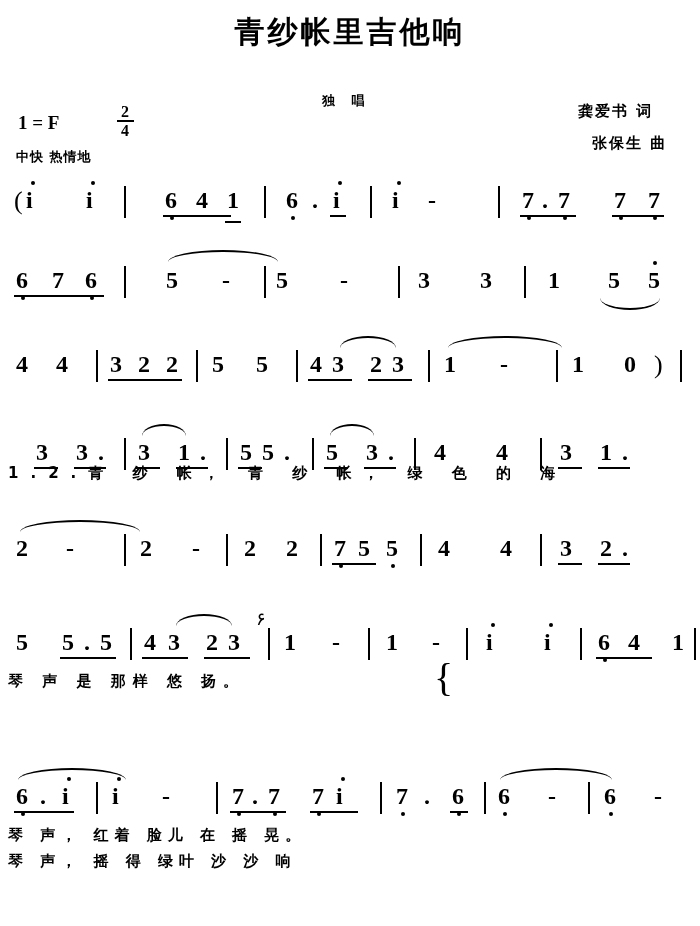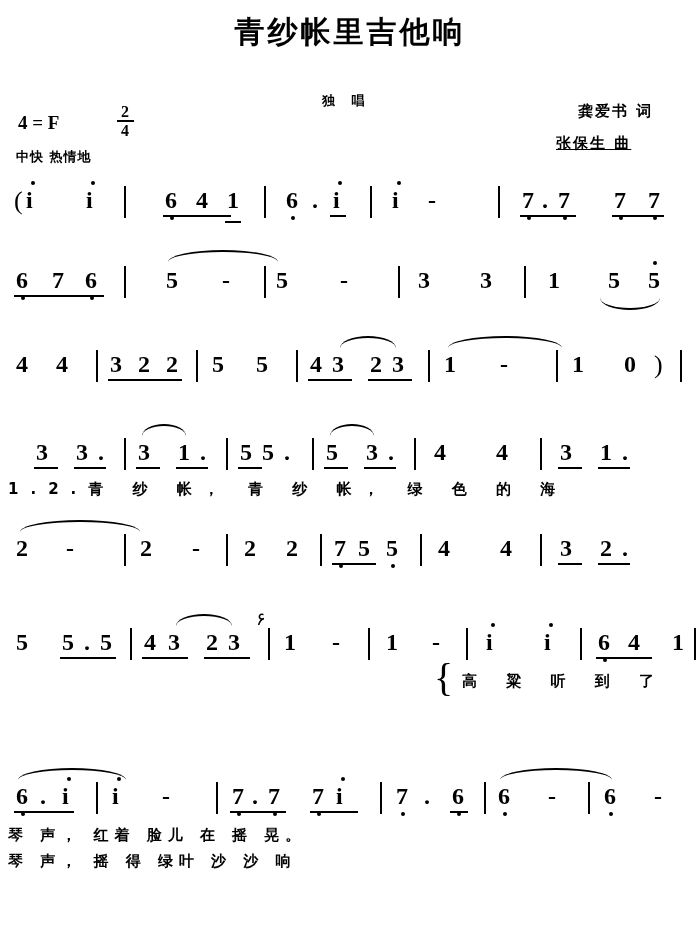--- a/index.html
+++ b/index.html
@@ -79,21 +79,21 @@
     letter-spacing: 1px;
   }
   .credit {
     position: absolute;
     font-family: "DejaVu Sans", sans-serif;
     font-size: 15px;
     font-weight: bold;
     letter-spacing: 2px;
   }
   .credit.c1 { top: 102px; left: 578px; }
-  .credit.c2 { top: 134px; left: 556px; text-decoration: underline; }
+  .credit.c2 { top: 134px; left: 592px; }
 
   
   .system {
     position: absolute;
     left: 0;
     width: 700px;
   }
   .barline {
     position: absolute;
     width: 2px;
@@ -183,21 +183,21 @@
   }
 </style>
 </head>
 <body>
 
 <div class="page">
 
   <div class="title">青纱帐里吉他响</div>
 
   <div class="perf-mark">独 唱</div>
-  <div class="key-sig">4 = F</div>
+  <div class="key-sig">1 = F</div>
   <div class="meter">
     <span class="num">2</span>
     <span class="bar"></span>
     <span class="den">4</span>
   </div>
   <div class="tempo">中快 热情地</div>
   <div class="credit c1">龚爱书 词</div>
   <div class="credit c2">张保生 曲</div>
 
   <div class="system" style="top:188px; height:40px;">
@@ -341,21 +341,21 @@
     <span class="note" style="left:434px; top:0;">4</span>
     <span class="note" style="left:496px; top:0;">4</span>
 
     <span class="barline" style="left:540px; top:-2px; height:32px;"></span>
     <span class="note" style="left:560px; top:0;">3</span>
     <span class="note" style="left:600px; top:0;">1</span>
     <span class="note" style="left:622px; top:0;">.</span>
     <span class="underline1" style="left:558px; top:27px; width:24px;"></span>
     <span class="underline1" style="left:598px; top:27px; width:32px;"></span>
 
-    <div class="lyric" style="left:8px; top:40px; letter-spacing:12px;">1.2.青 纱 帐， 青 纱 帐， 绿 色 的 海</div>
+    <div class="lyric" style="left:8px; top:24px; letter-spacing:12px;">1.2.青 纱 帐， 青 纱 帐， 绿 色 的 海</div>
   </div>
 
   <div class="system" style="top:536px; height:60px;">
     <span class="note" style="left:16px; top:0;">2</span>
     <span class="dash" style="left:66px; top:0;">-</span>
     <div class="tie" style="left:20px; top:-16px; width:120px;"></div>
 
     <span class="barline" style="left:124px; top:-2px; height:32px;"></span>
     <span class="note" style="left:140px; top:0;">2</span>
     <span class="dash" style="left:192px; top:0;">-</span>
@@ -417,22 +417,22 @@
     <span class="dot-above" style="left:549px; top:-7px;"></span>
 
     <span class="barline" style="left:580px; top:-2px; height:32px;"></span>
     <span class="note" style="left:598px; top:0;">6</span>
     <span class="dot-below" style="left:603px; top:28px;"></span>
     <span class="note" style="left:628px; top:0;">4</span>
     <span class="underline1" style="left:596px; top:27px; width:56px;"></span>
     <span class="note" style="left:672px; top:0;">1</span>
     <span class="barline" style="left:694px; top:-2px; height:32px;"></span>
 
+    <div class="lyric" style="left:8px; top:42px; letter-spacing:7px;">琴 声 是 那样 悠 扬。</div>
     <span class="brace" style="left:434px; top:28px;">{</span>
-    <div class="lyric" style="left:462px; top:42px; letter-spacing:12px;">高 粱 听 到 了</div>
   </div>
 
   <div class="system" style="top:784px; height:90px;">
     <span class="note" style="left:16px; top:0;">6</span>
     <span class="dot-below" style="left:21px; top:28px;"></span>
     <span class="note" style="left:40px; top:0;">.</span>
     <span class="note" style="left:62px; top:0;">i</span>
     <span class="dot-above" style="left:67px; top:-7px;"></span>
     <span class="underline1" style="left:14px; top:27px; width:60px;"></span>
     <div class="tie" style="left:18px; top:-16px; width:108px;"></div>

